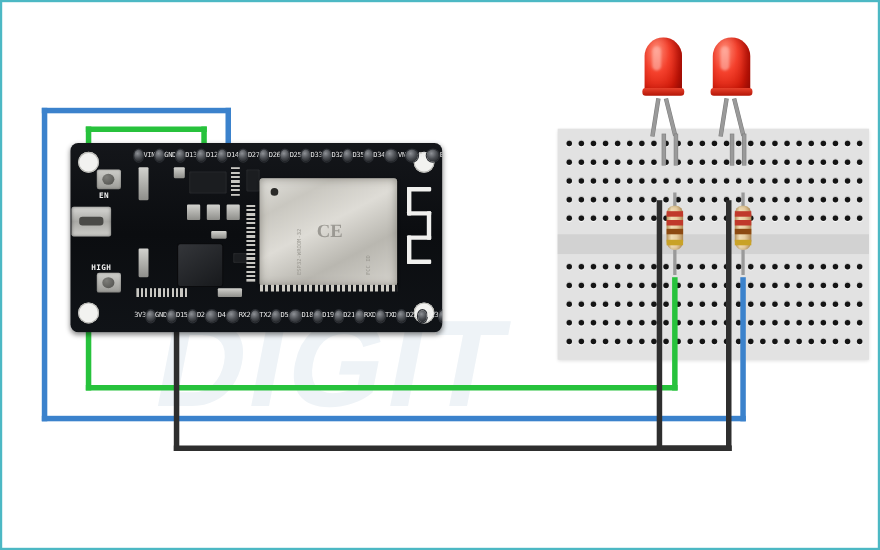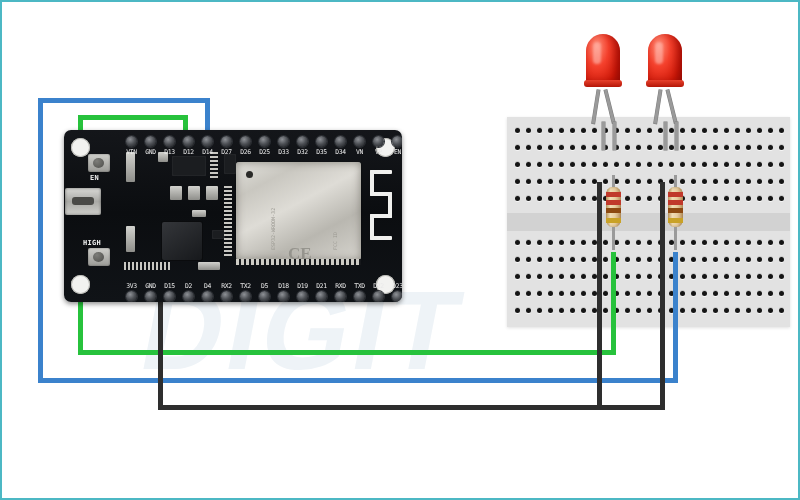--- a/index.html
+++ b/index.html
@@ -95,42 +95,41 @@
     font-size: 6.4px;
     color: #e9e9e9;
     letter-spacing: -0.3px;
     white-space: nowrap;
     line-height: 8px;
   }
   .hdr.top .pinlbl { order: 2; margin-top: 1px; }
   .hdr.top .pinhole { order: 1; }
   .hdr.bot .pinlbl { order: 1; margin-bottom: 1px; }
   .hdr.bot .pinhole { order: 2; }
-  .hdr .pin { display: flex; flex-direction: column; }
+  .hdr .pin { display: flex; flex-direction: row; }
 
   
   #module {
     position: absolute;
     left: 172px; top: 32px;
     width: 125px; height: 98px;
     background: linear-gradient(152deg,#e3e2dd 0%,#c9c7c0 22%,#dedcd6 45%,#b9b7b0 70%,#d6d4ce 100%);
     border-radius: 3px;
     box-shadow: inset 0 0 8px rgba(120,118,110,.8), 0 1px 2px rgba(0,0,0,.6);
   }
   #module .mdot {
     position: absolute; left: 10px; top: 9px;
     width: 7px; height: 7px; border-radius: 50%;
     background: #2a2a28;
   }
   #module .ce {
     position: absolute; left: 52px; top: 38px;
     font-family: "Liberation Serif", serif;
     font-size: 17px; color: #8d8b85; font-weight: bold;
     opacity: .8;
-    margin-top: 44px;
   }
   #module .mtxt {
     position: absolute;
     font-size: 5px;
     color: #9c9a93;
     font-family: "DejaVu Sans Mono", monospace;
     transform: rotate(-90deg);
     transform-origin: left top;
     white-space: nowrap;
   }

